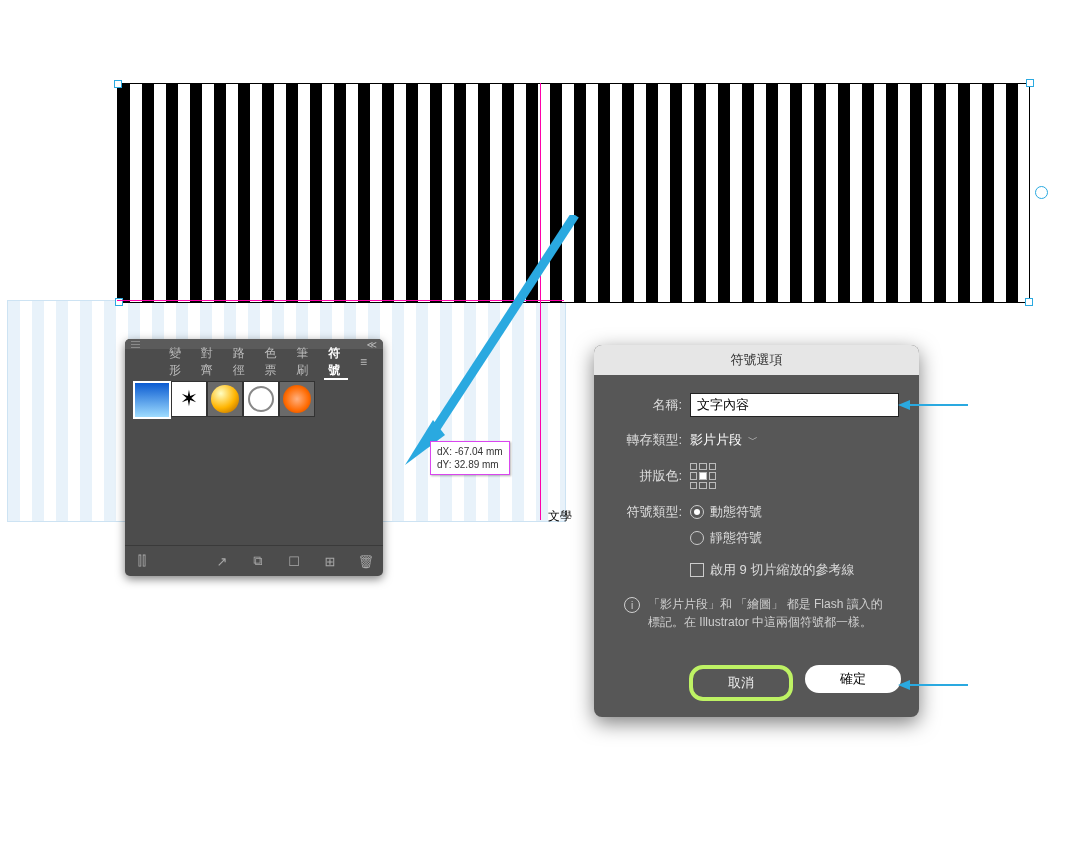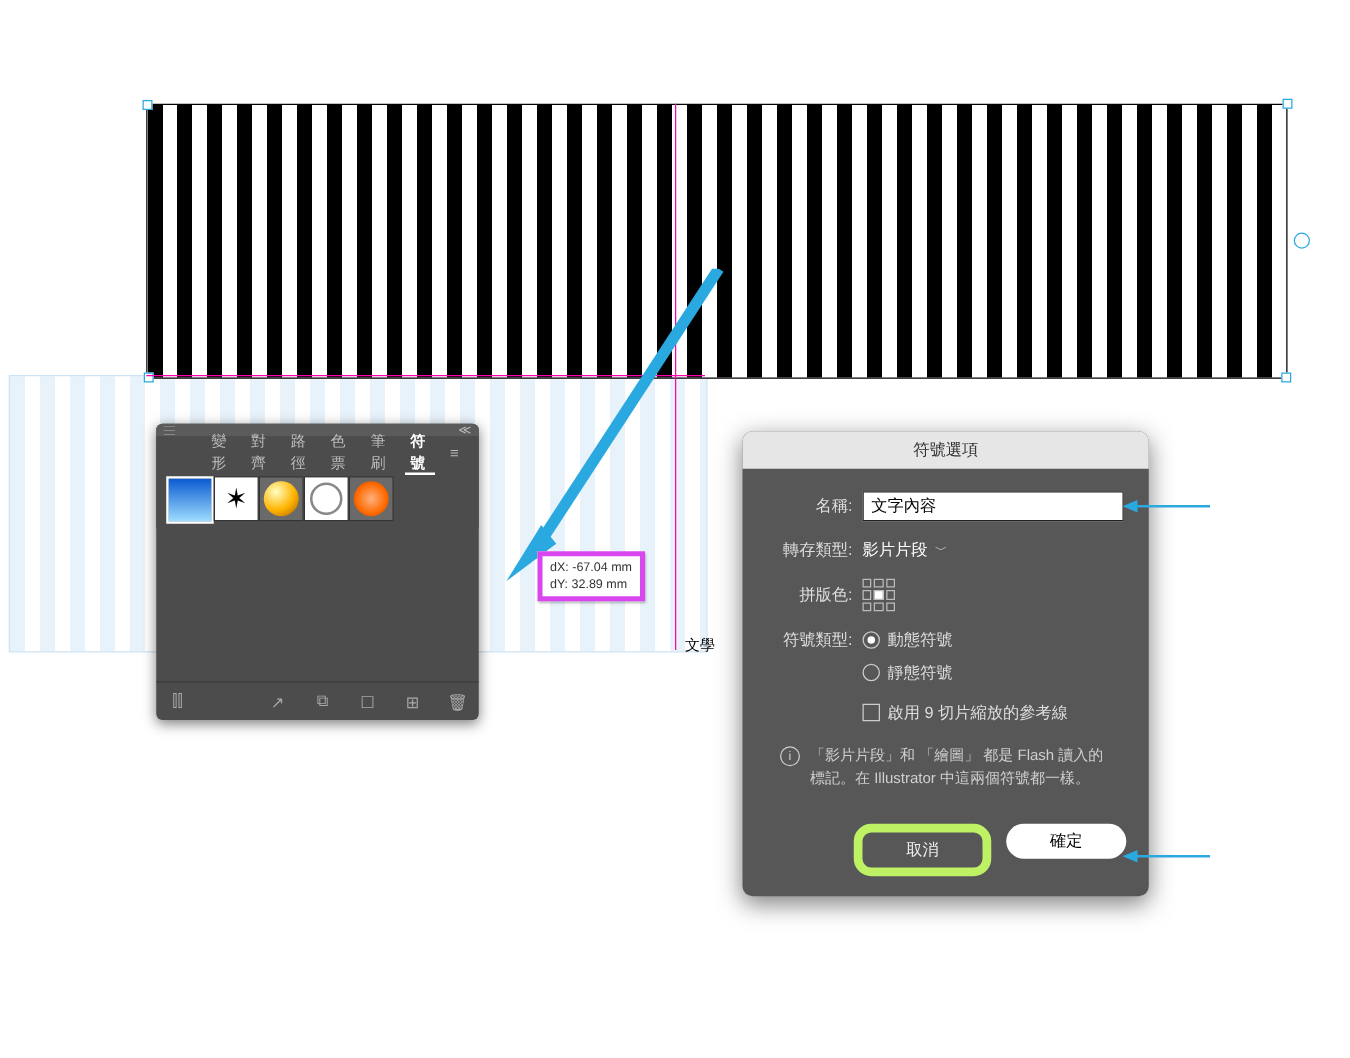--- a/index.html
+++ b/index.html
@@ -19,21 +19,21 @@
   .block-light{position:absolute;left:7px;top:300px;width:557px;height:220px;
     background:repeating-linear-gradient(90deg,#e8f2fa 0 12px,#fff 12px 24px);border:1px solid #cde3f3;}
   .pink-line{position:absolute;left:117px;top:300px;width:447px;height:1px;background:#ff00aa;}
   .pink-line2{position:absolute;left:540px;top:83px;width:1px;height:437px;background:#ff00aa;}
   .txt-label{position:absolute;left:548px;top:508px;font-size:12px;color:#000000;}
 
   
   .arrow{position:absolute;left:405px;top:215px;width:175px;height:250px;pointer-events:none;}
 
   
-  .drag-tip{position:absolute;left:430px;top:441px;background:#fff;border:4px solid #d946ef;padding:3px 6px;font-size:10px;color:#333;box-shadow:1px 1px 2px rgba(0,0,0,.3);line-height:1.3;}
+  .drag-tip{position:absolute;left:430px;top:441px;background:#fff;border:1px solid #d946ef;padding:3px 6px;font-size:10px;color:#333;box-shadow:1px 1px 2px rgba(0,0,0,.3);line-height:1.3;}
 
   
   .panel{position:absolute;left:125px;top:339px;width:258px;height:237px;background:#4c4c4c;border-radius:5px;box-shadow:0 3px 10px rgba(0,0,0,.5);}
   .panel-top{height:10px;background:#5b5b5b;border-radius:5px 5px 0 0;display:flex;align-items:center;}
   .panel-top .bars{margin-left:6px;width:9px;height:7px;background:repeating-linear-gradient(#8a8a8a 0 1px,transparent 1px 3px);}
   .panel-top .close{margin-left:auto;margin-right:6px;color:#bbb;font-size:10px;cursor:default;}
   .tabs{display:flex;height:26px;background:#4c4c4c;font-size:12px;color:#bdbdbd;align-items:center;padding-left:36px;}
   .tabs span{padding:0 8px;cursor:default;position:relative;}
   .tabs span.active{color:#fff;font-weight:700;}
   .tabs span.active::after{content:"";position:absolute;left:4px;right:4px;bottom:-1px;height:2px;background:#fff;}
@@ -68,21 +68,21 @@
   .radio.checked .dot::after{content:"";width:6px;height:6px;background:#fff;border-radius:50%;}
   .reg-grid{width:26px;height:26px;display:grid;grid-template-columns:repeat(3,1fr);grid-template-rows:repeat(3,1fr);gap:2px;}
   .reg-grid span{border:1px solid #bbb;}
   .reg-grid span.on{background:#fff;}
   .chk{display:flex;align-items:center;gap:6px;cursor:default;}
   .chk .box{width:12px;height:12px;border:1px solid #ccc;}
   .info{display:flex;gap:8px;margin:16px 10px 0 10px;color:#cfcfcf;font-size:12px;line-height:1.5;}
   .info .ic{width:14px;height:14px;border:1px solid #cfcfcf;border-radius:50%;display:flex;align-items:center;justify-content:center;font-size:10px;flex-shrink:0;margin-top:2px;}
   .dlg-btns{position:absolute;right:18px;bottom:16px;display:flex;gap:12px;}
   .btn{width:96px;height:28px;border-radius:14px;display:flex;align-items:center;justify-content:center;font-size:13px;cursor:default;}
-  .btn.cancel{background:#575757;border:7px solid #bef264;color:#eee;}
+  .btn.cancel{background:#575757;border:4px solid #bef264;color:#eee;}
   .btn.ok{background:#fff;color:#000;}
 
   
   .ann{position:absolute;color:#2aa9e0;}
 </style>
 </head>
 <body>
 
 <div class="canvas">
 

